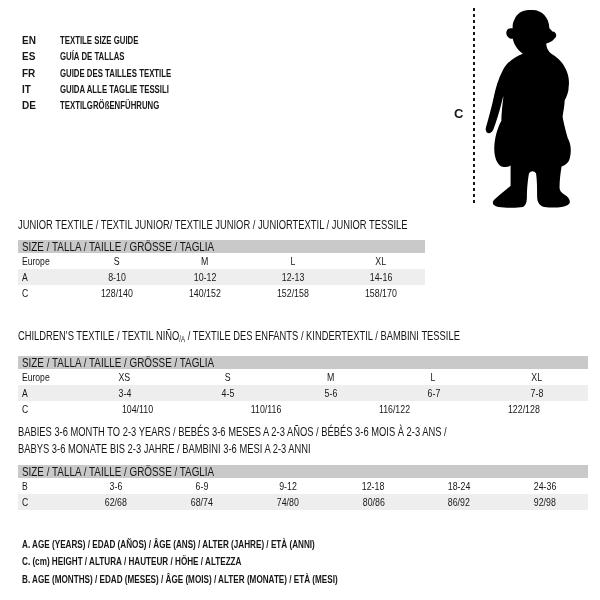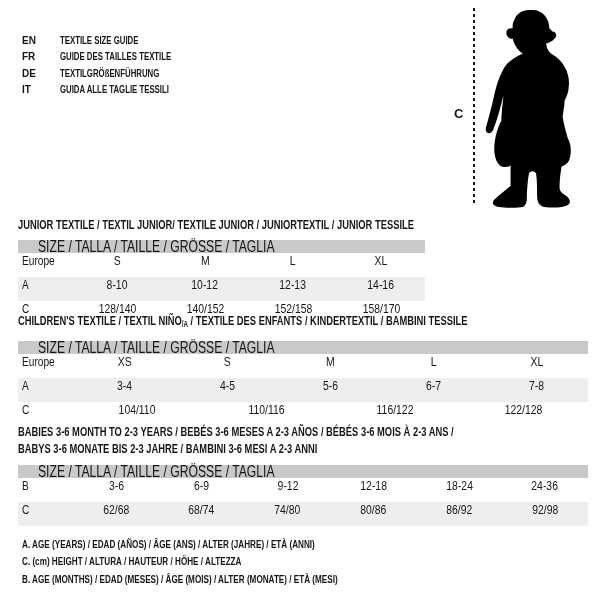--- a/index.html
+++ b/index.html
@@ -17,47 +17,48 @@
   
   .figure-line{
     position:absolute;left:473px;top:8px;width:2px;height:198px;
     background:repeating-linear-gradient(to bottom,var(--ink) 0 3px,transparent 3px 6px);
   }
   .measure-c{position:absolute;left:454px;top:106px;font-weight:700;font-size:13px;line-height:16px;}
   .silhouette{position:absolute;left:481px;top:5px;width:102px;height:203px;}
   
   .section{position:absolute;left:18px;}
   #sec0{top:216px;width:407px;}
-  #sec1{top:312px;width:570px;}
+  #sec1{top:327px;width:570px;}
   #sec2{top:423px;width:570px;}
-  .sec-title{font-weight:700;font-size:13px;line-height:17px;}
+  .sec-title{font-weight:400;font-size:13px;line-height:17px;}
   .title-line{transform:scaleX(.72);transform-origin:0 50%;white-space:nowrap;}
   .sub{font-size:8.5px;vertical-align:-2px;}
   .size-table{margin-top:7px;}
   #sec1 .size-table,#sec2 .size-table{margin-top:8px;}
-  .band{height:13px;line-height:13.5px;background:var(--band,#c9c9c9);padding-left:20px;font-size:16px;}
+  .band{height:13px;line-height:13.5px;background:var(--band,#c9c9c9);padding-left:4px;font-size:13px;}
   .band .cx{transform:scaleX(.76);}
-  .trow{display:flex;height:24px;line-height:16px;font-size:13px;}
+  .trow{display:flex;height:16px;line-height:16px;font-size:11px;}
   .trow.shaded{background:var(--shaded,#eeeeee);}
   .tlabel{width:55px;padding-left:4px;box-sizing:border-box;}
   .tcell{flex:1;text-align:center;}
   
   .footnotes{position:absolute;left:22px;top:536px;font-weight:700;font-size:11px;line-height:17.3px;}
   .fn-line .cx{transform:scaleX(.74);}
 </style>
 </head>
 <body>
 
 <div class="page">
 
   <div class="lang-list">
       <div class="lang-row"><span class="lang-code">EN</span><span class="cx">TEXTILE SIZE GUIDE</span></div>
+      <div class="lang-row"><span class="lang-code">ES</span><span class="cx">GUÍA DE TALLAS</span></div>
       <div class="lang-row"><span class="lang-code">FR</span><span class="cx">GUIDE DES TAILLES TEXTILE</span></div>
+      <div class="lang-row"><span class="lang-code">IT</span><span class="cx">GUIDA ALLE TAGLIE TESSILI</span></div>
       <div class="lang-row"><span class="lang-code">DE</span><span class="cx">TEXTILGRÖßENFÜHRUNG</span></div>
-      <div class="lang-row"><span class="lang-code">IT</span><span class="cx">GUIDA ALLE TAGLIE TESSILI</span></div>
     </div>
 
   <div class="figure-line"></div>
   <div class="measure-c">C</div>
 
   <svg class="silhouette" viewBox="0 0 100 200" preserveAspectRatio="none" aria-hidden="true">
     <path d="M49 5
              C42 4 35 8 33 14 C31 17 31 20 31 23
              C27 22 24 25 25 29 C26 32 29 34 31 33
              C33 41 37 45 41 48

